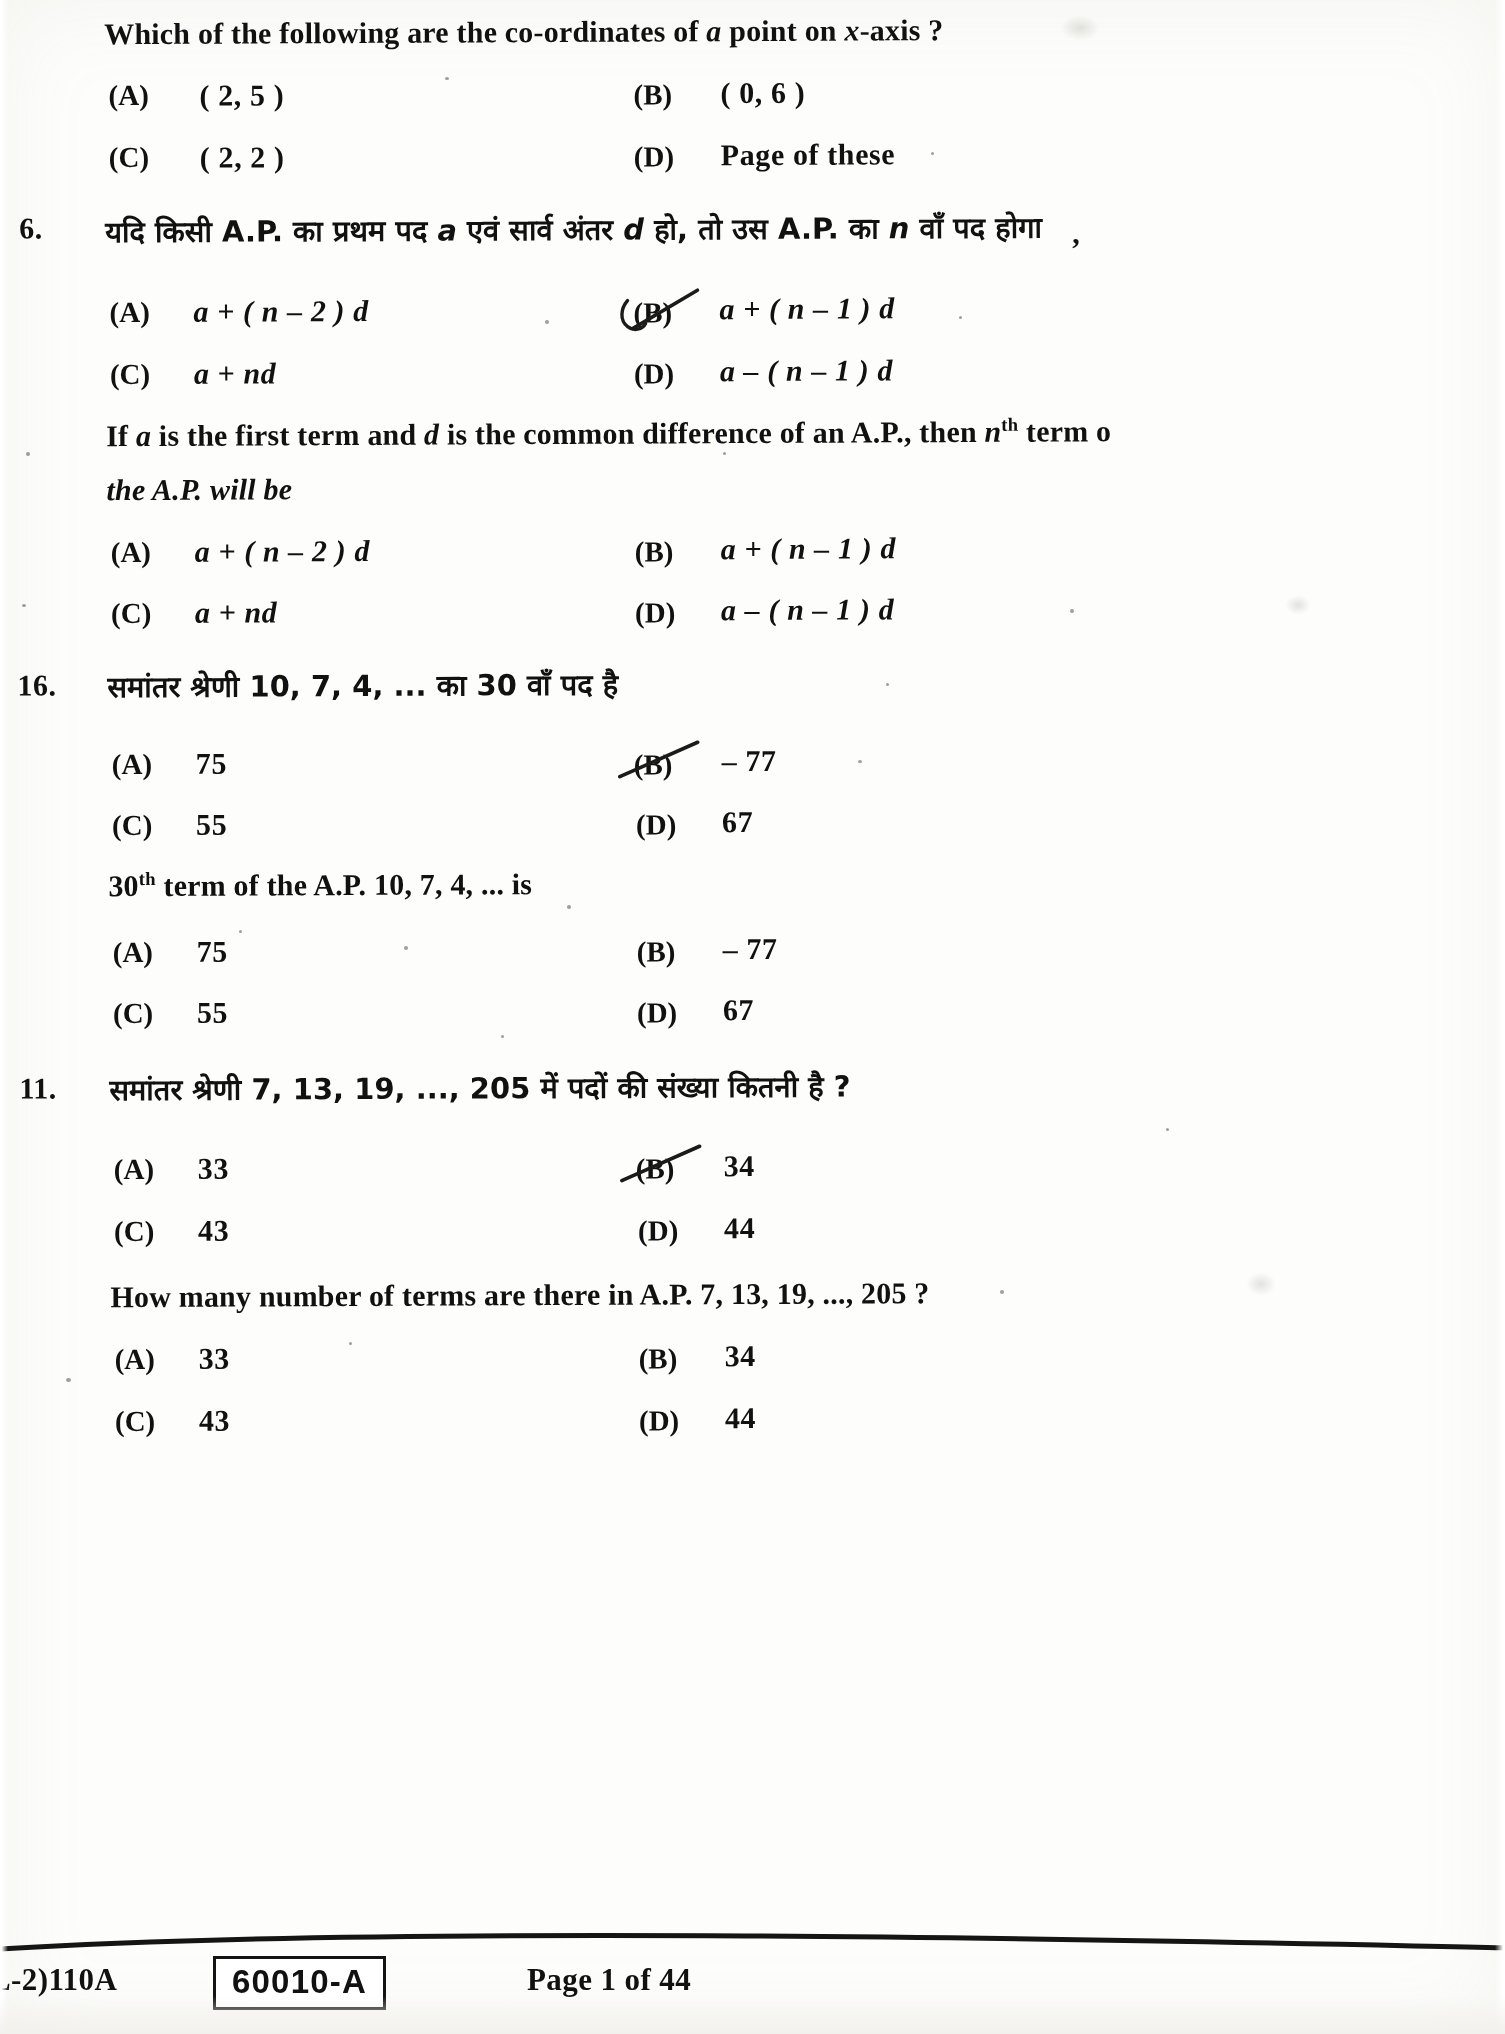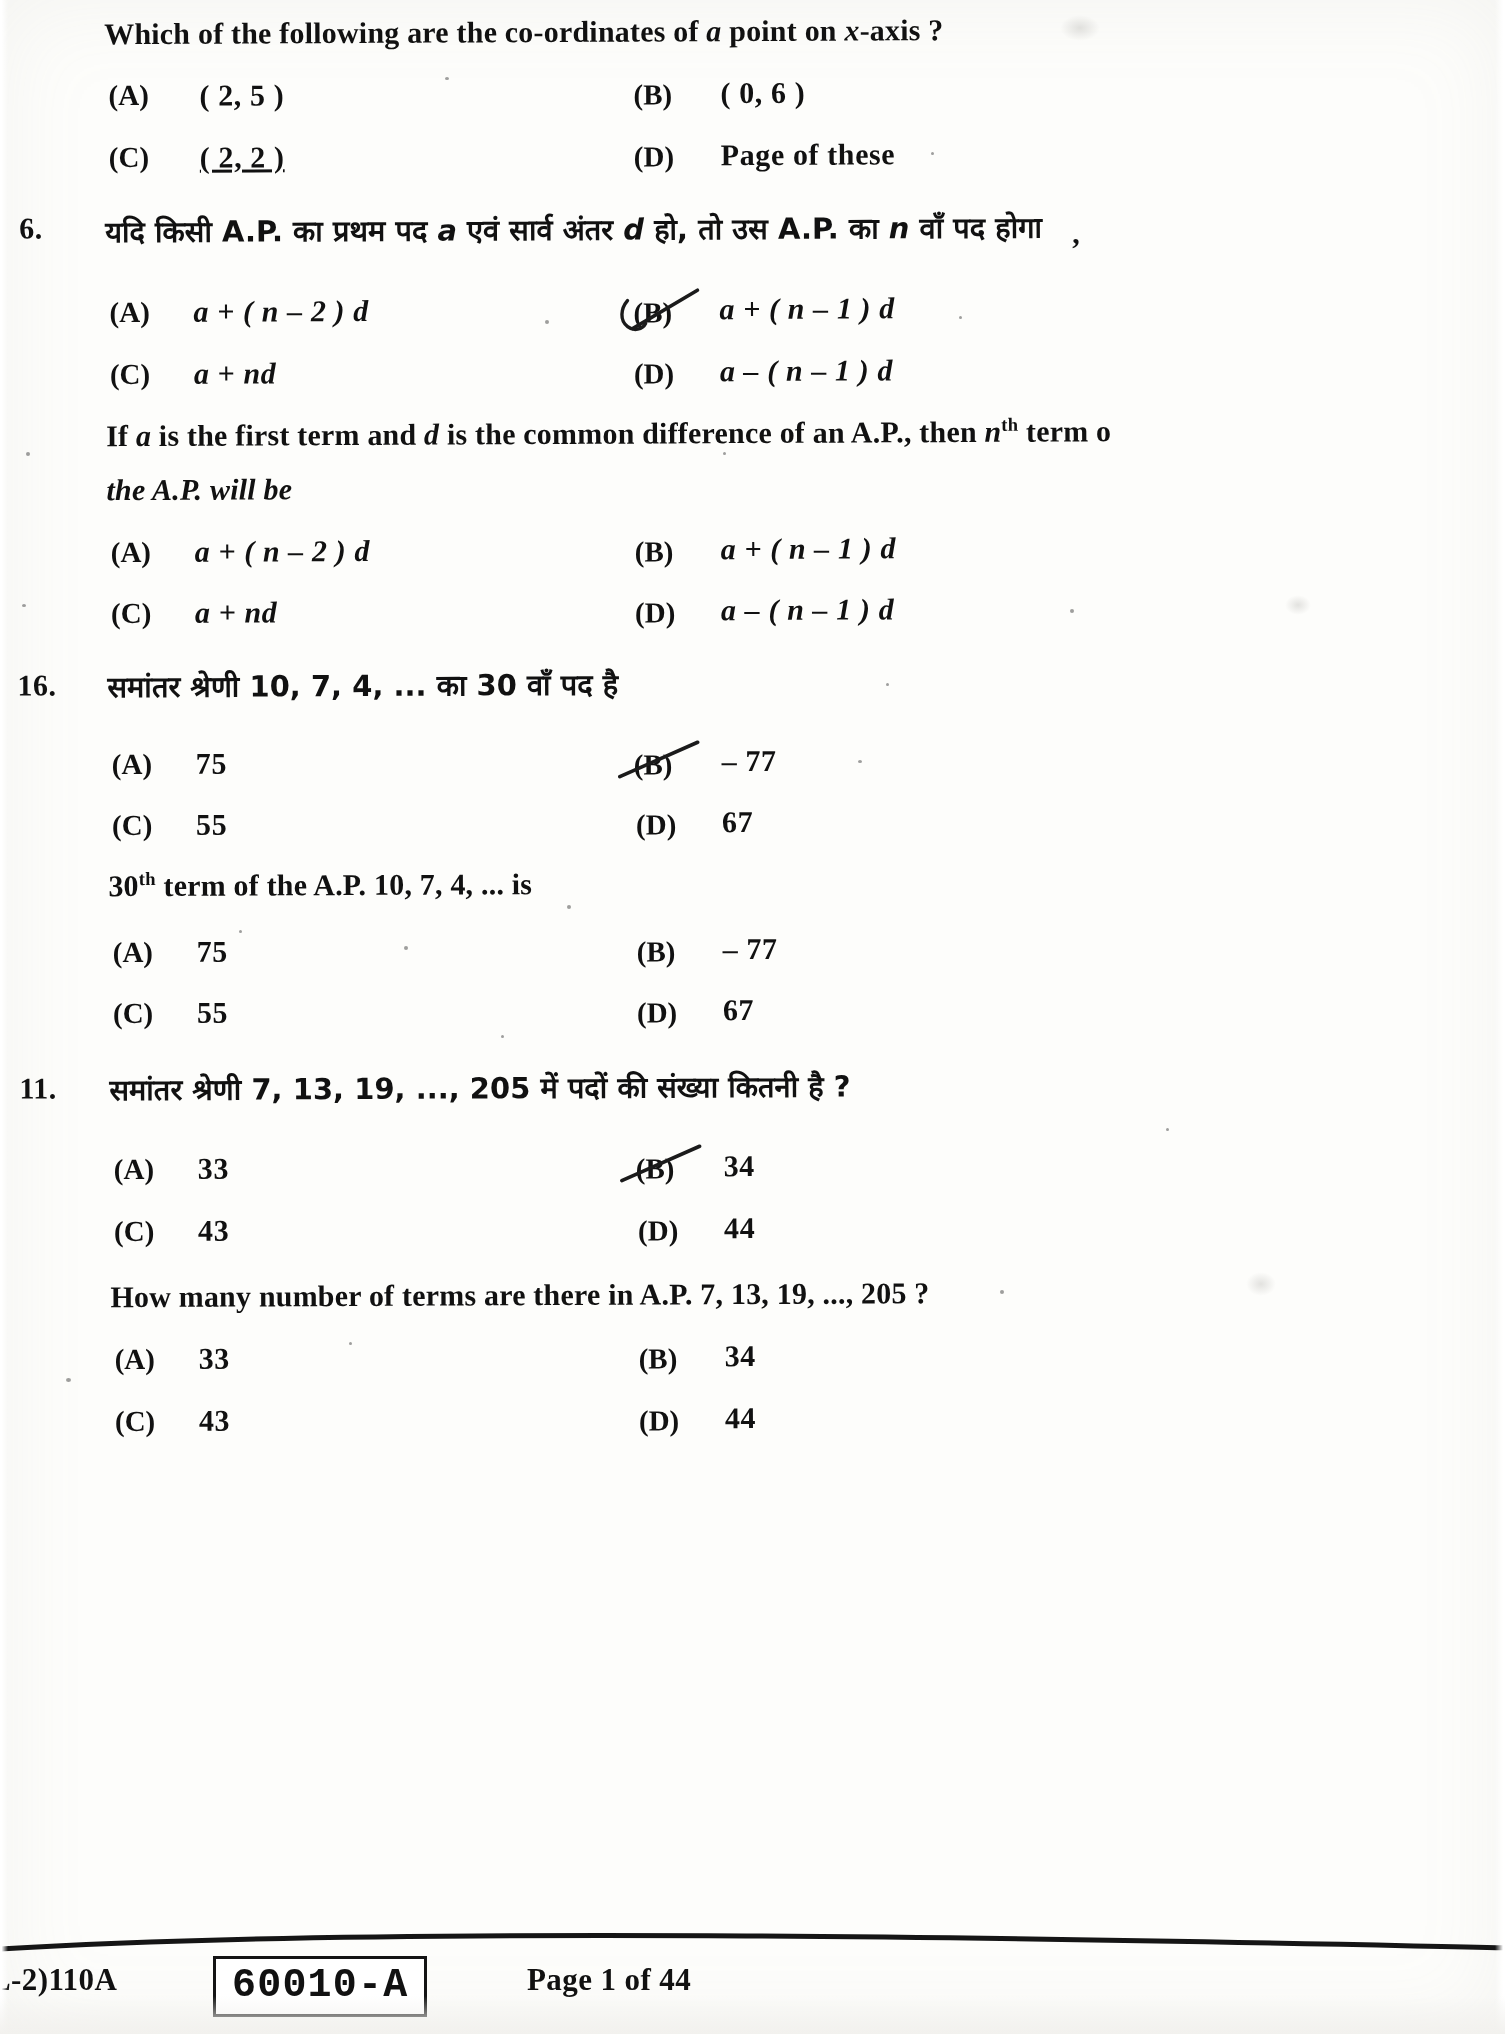--- a/index.html
+++ b/index.html
@@ -112,23 +112,23 @@
     letter-spacing: 0.4px;
   }
 
   #code-box {
     position: absolute;
     border: 3px solid #141414;
     padding: 4px 16px 6px 16px;
     background: #ffffff;
   }
   #code-box .code-val {
-    font-family: Liberation Mono, monospace;
-    font-weight: 700;
-    font-size: 40px;
+    font-family: Liberation Sans, sans-serif;
+    font-weight: 700;
+    font-size: 33px;
     letter-spacing: 1.2px;
   }
 
   
   .speck {
     position: absolute;
     background: #2a2a2a;
     border-radius: 50%;
     opacity: 0.45;
   }
@@ -175,21 +175,21 @@
       Which of the following are the co-ordinates of <i>a</i> point on <i>x</i>-axis ?
     </div>
 
     <div class="opt-label" style="left:112px; top:76px;">(A)</div>
     <div class="opt-value" style="left:203px; top:76px;">( 2, 5 )</div>
 
     <div class="opt-label" style="left:637px; top:78px;">(B)</div>
     <div class="opt-value" style="left:724px; top:76px;">( 0, 6 )</div>
 
     <div class="opt-label" style="left:112px; top:138px;">(C)</div>
-    <div class="opt-value" style="left:203px; top:138px;text-decoration:underline;">( 2, 2 )</div>
+    <div class="opt-value" style="left:203px; top:138px;">( 2, 2 )</div>
 
     <div class="opt-label" style="left:637px; top:140px;">(D)</div>
     <div class="opt-value" style="left:724px; top:138px;">Page of these</div>
 
     <div class="qnum" style="left:22px; top:208px;">6.</div>
 
     <div class="row qtext-hi" style="left:108px; top:208px;">
       यदि किसी A.P. का प्रथम पद <i>a</i> एवं सार्व अंतर <i>d</i> हो, तो उस A.P. का <i>n</i> वाँ पद होगा
     </div>
     <div class="row qtext-en" style="left:1075px; top:218px;">,</div>

